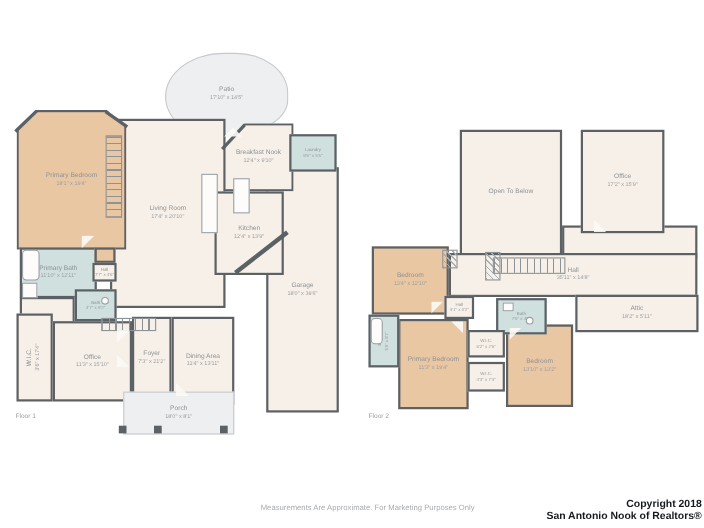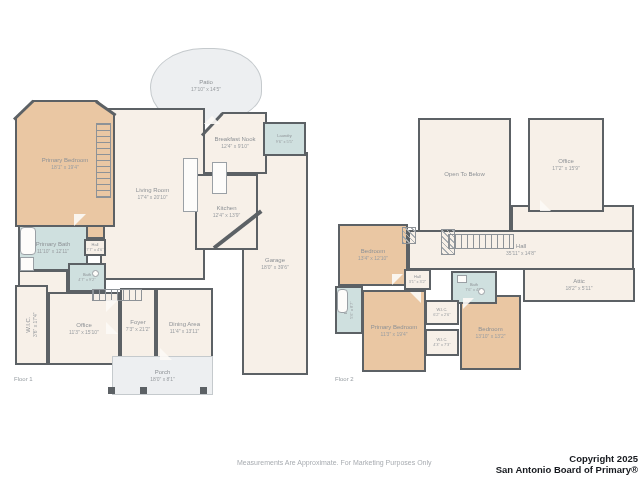--- a/index.html
+++ b/index.html
@@ -213,17 +213,17 @@
 
   <div class="door" style="left:392px;top:274px;width:11px;height:11px;"></div>
   <div class="door" style="left:410px;top:292px;width:11px;height:11px;transform:scaleX(-1);"></div>
   <div class="door" style="left:463px;top:298px;width:11px;height:11px;"></div>
   <div class="door" style="left:540px;top:200px;width:11px;height:11px;transform:scaleY(-1);"></div>
 
   <div class="floor-tag" style="left:335px;top:376px;">Floor 2</div>
 
   <div class="disclaimer">Measurements Are Approximate. For Marketing Purposes Only</div>
   <div class="copyright">
-    <div>Copyright 2025</div>
-    <div>San Antonio Board of Primary®</div>
+    <div>Copyright 2018</div>
+    <div>San Antonio Nook of Realtors®</div>
   </div>
 
 </div>
 
 </body></html>

